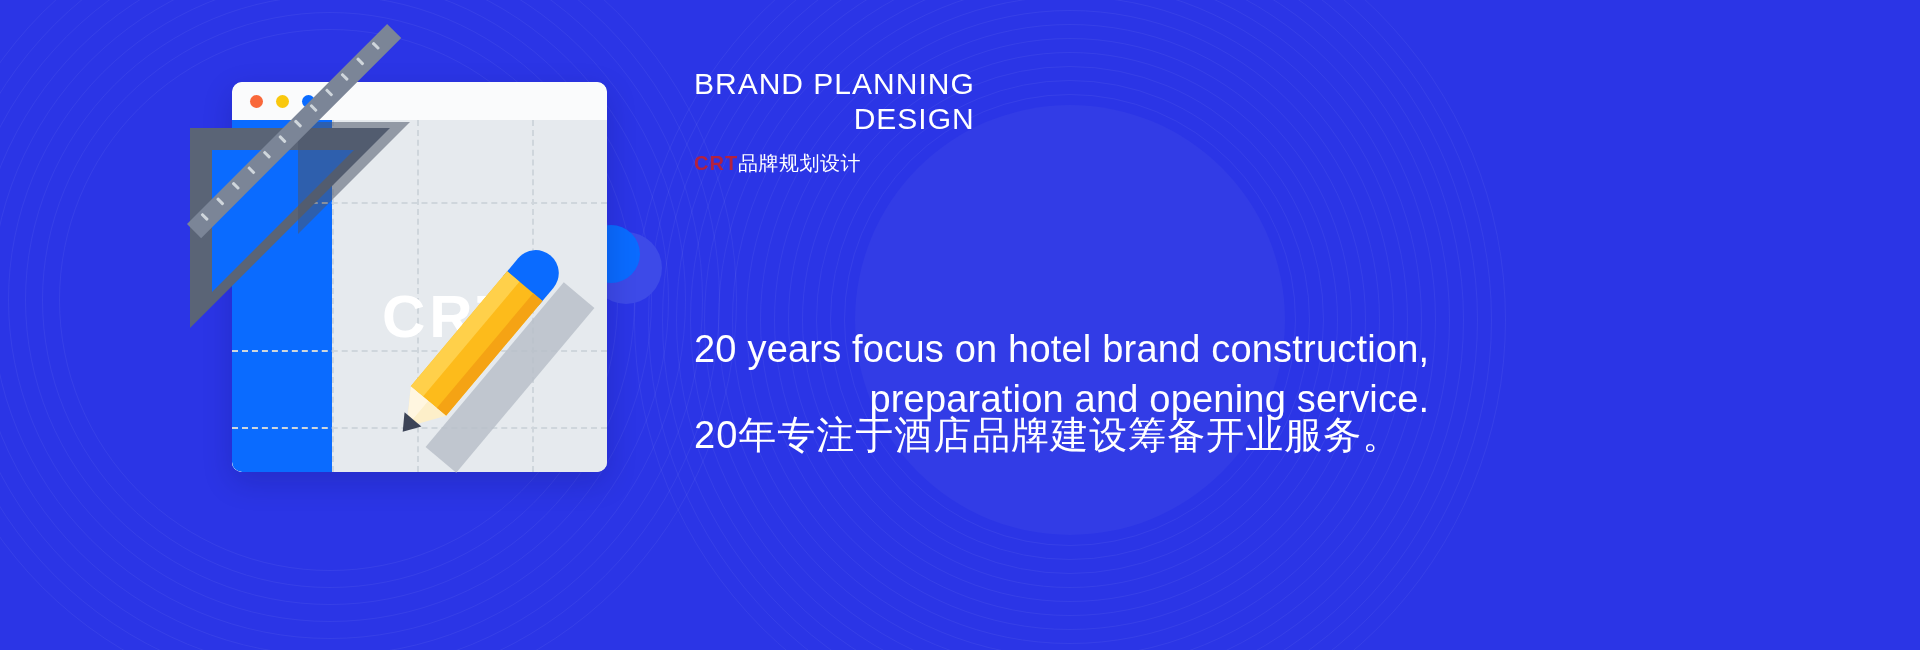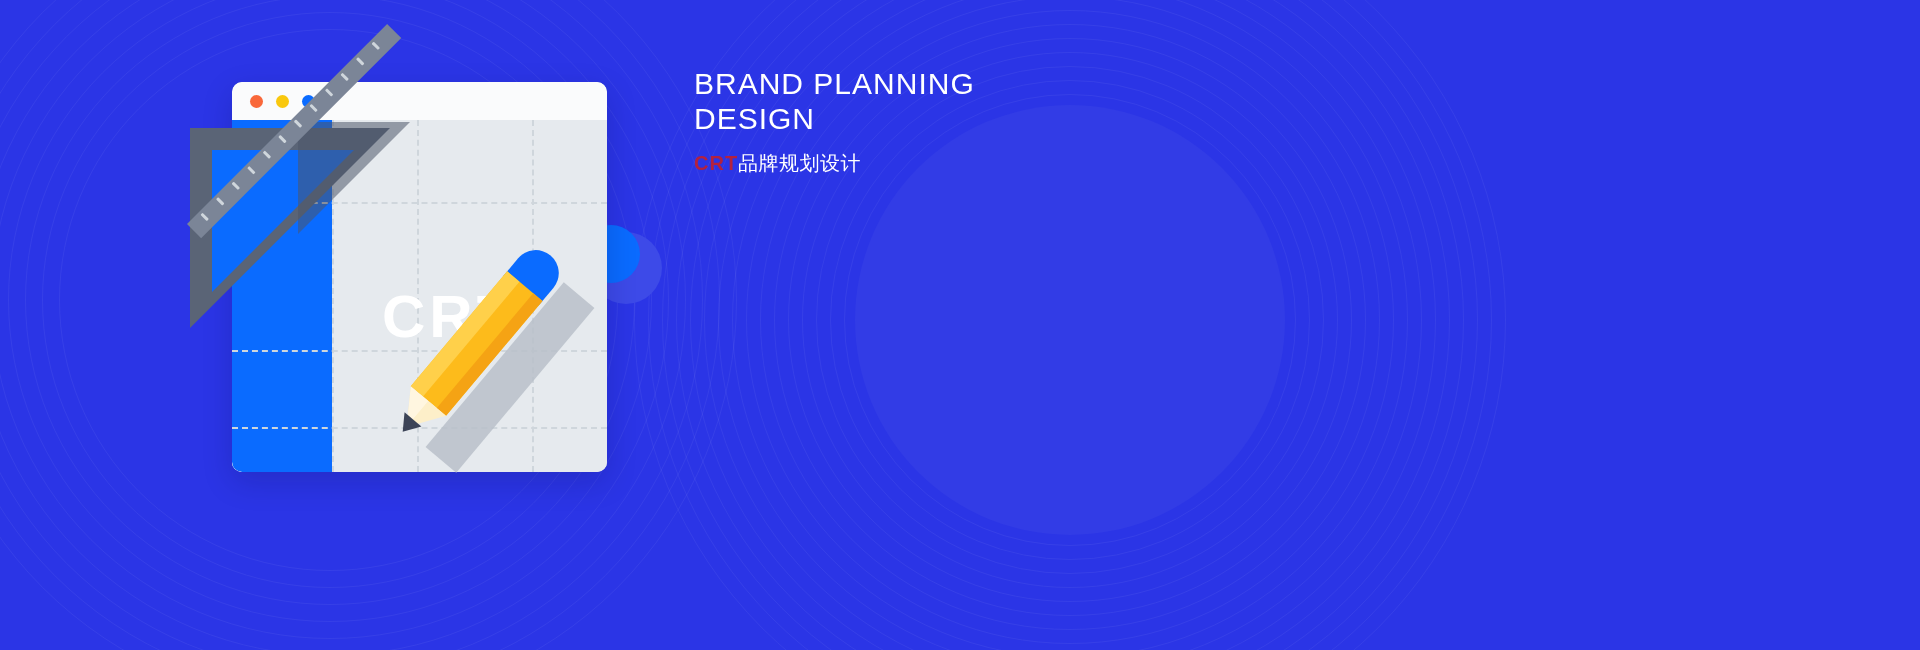--- a/index.html
+++ b/index.html
@@ -113,21 +113,21 @@
   .p-shadow{
     position:absolute;left:300px;top:210px;width:40px;height:215px;
     background:#b8c0c9;transform:rotate(40deg);opacity:.85;
   }
 
   
   .blob{position:absolute;left:400px;top:172px;width:72px;height:72px;border-radius:50%;background:#3d4ae8;}
   .blob2{position:absolute;left:392px;top:165px;width:58px;height:58px;border-radius:50%;background:#0a6bff;}
 
   
-  .content{position:absolute;left:694px;top:0;width:1100px;height:650px;}
+  .content{position:absolute;left:694px;top:0;width:1100px;height:650px;text-align:right;}
   .heading{
     position:absolute;left:0;top:66px;
     color:#ffffff;font-size:30px;line-height:1.18;letter-spacing:1px;font-weight:400;
     white-space:pre-line;
   }
   .sub{position:absolute;left:0;top:150px;font-size:20px;letter-spacing:.5px;}
   .sub .crt-red{color:#b3213f;font-weight:700;letter-spacing:1px;}
   .sub .cn{color:#ffffff;}
 
   .tagline-en{
@@ -240,15 +240,18 @@
 
   <div class="content">
 
     <div class="heading">BRAND PLANNING
 DESIGN</div>
 
     <div class="sub">
       <span class="crt-red">CRT</span><span class="cn">品牌规划设计</span>
     </div>
 
+    <div class="tagline-en">20 years focus on hotel brand construction,
+preparation and opening service.</div>
+    <div class="tagline-cn">20年专注于酒店品牌建设筹备开业服务。</div>
 
   </div>
 </div>
 
 </body></html>

